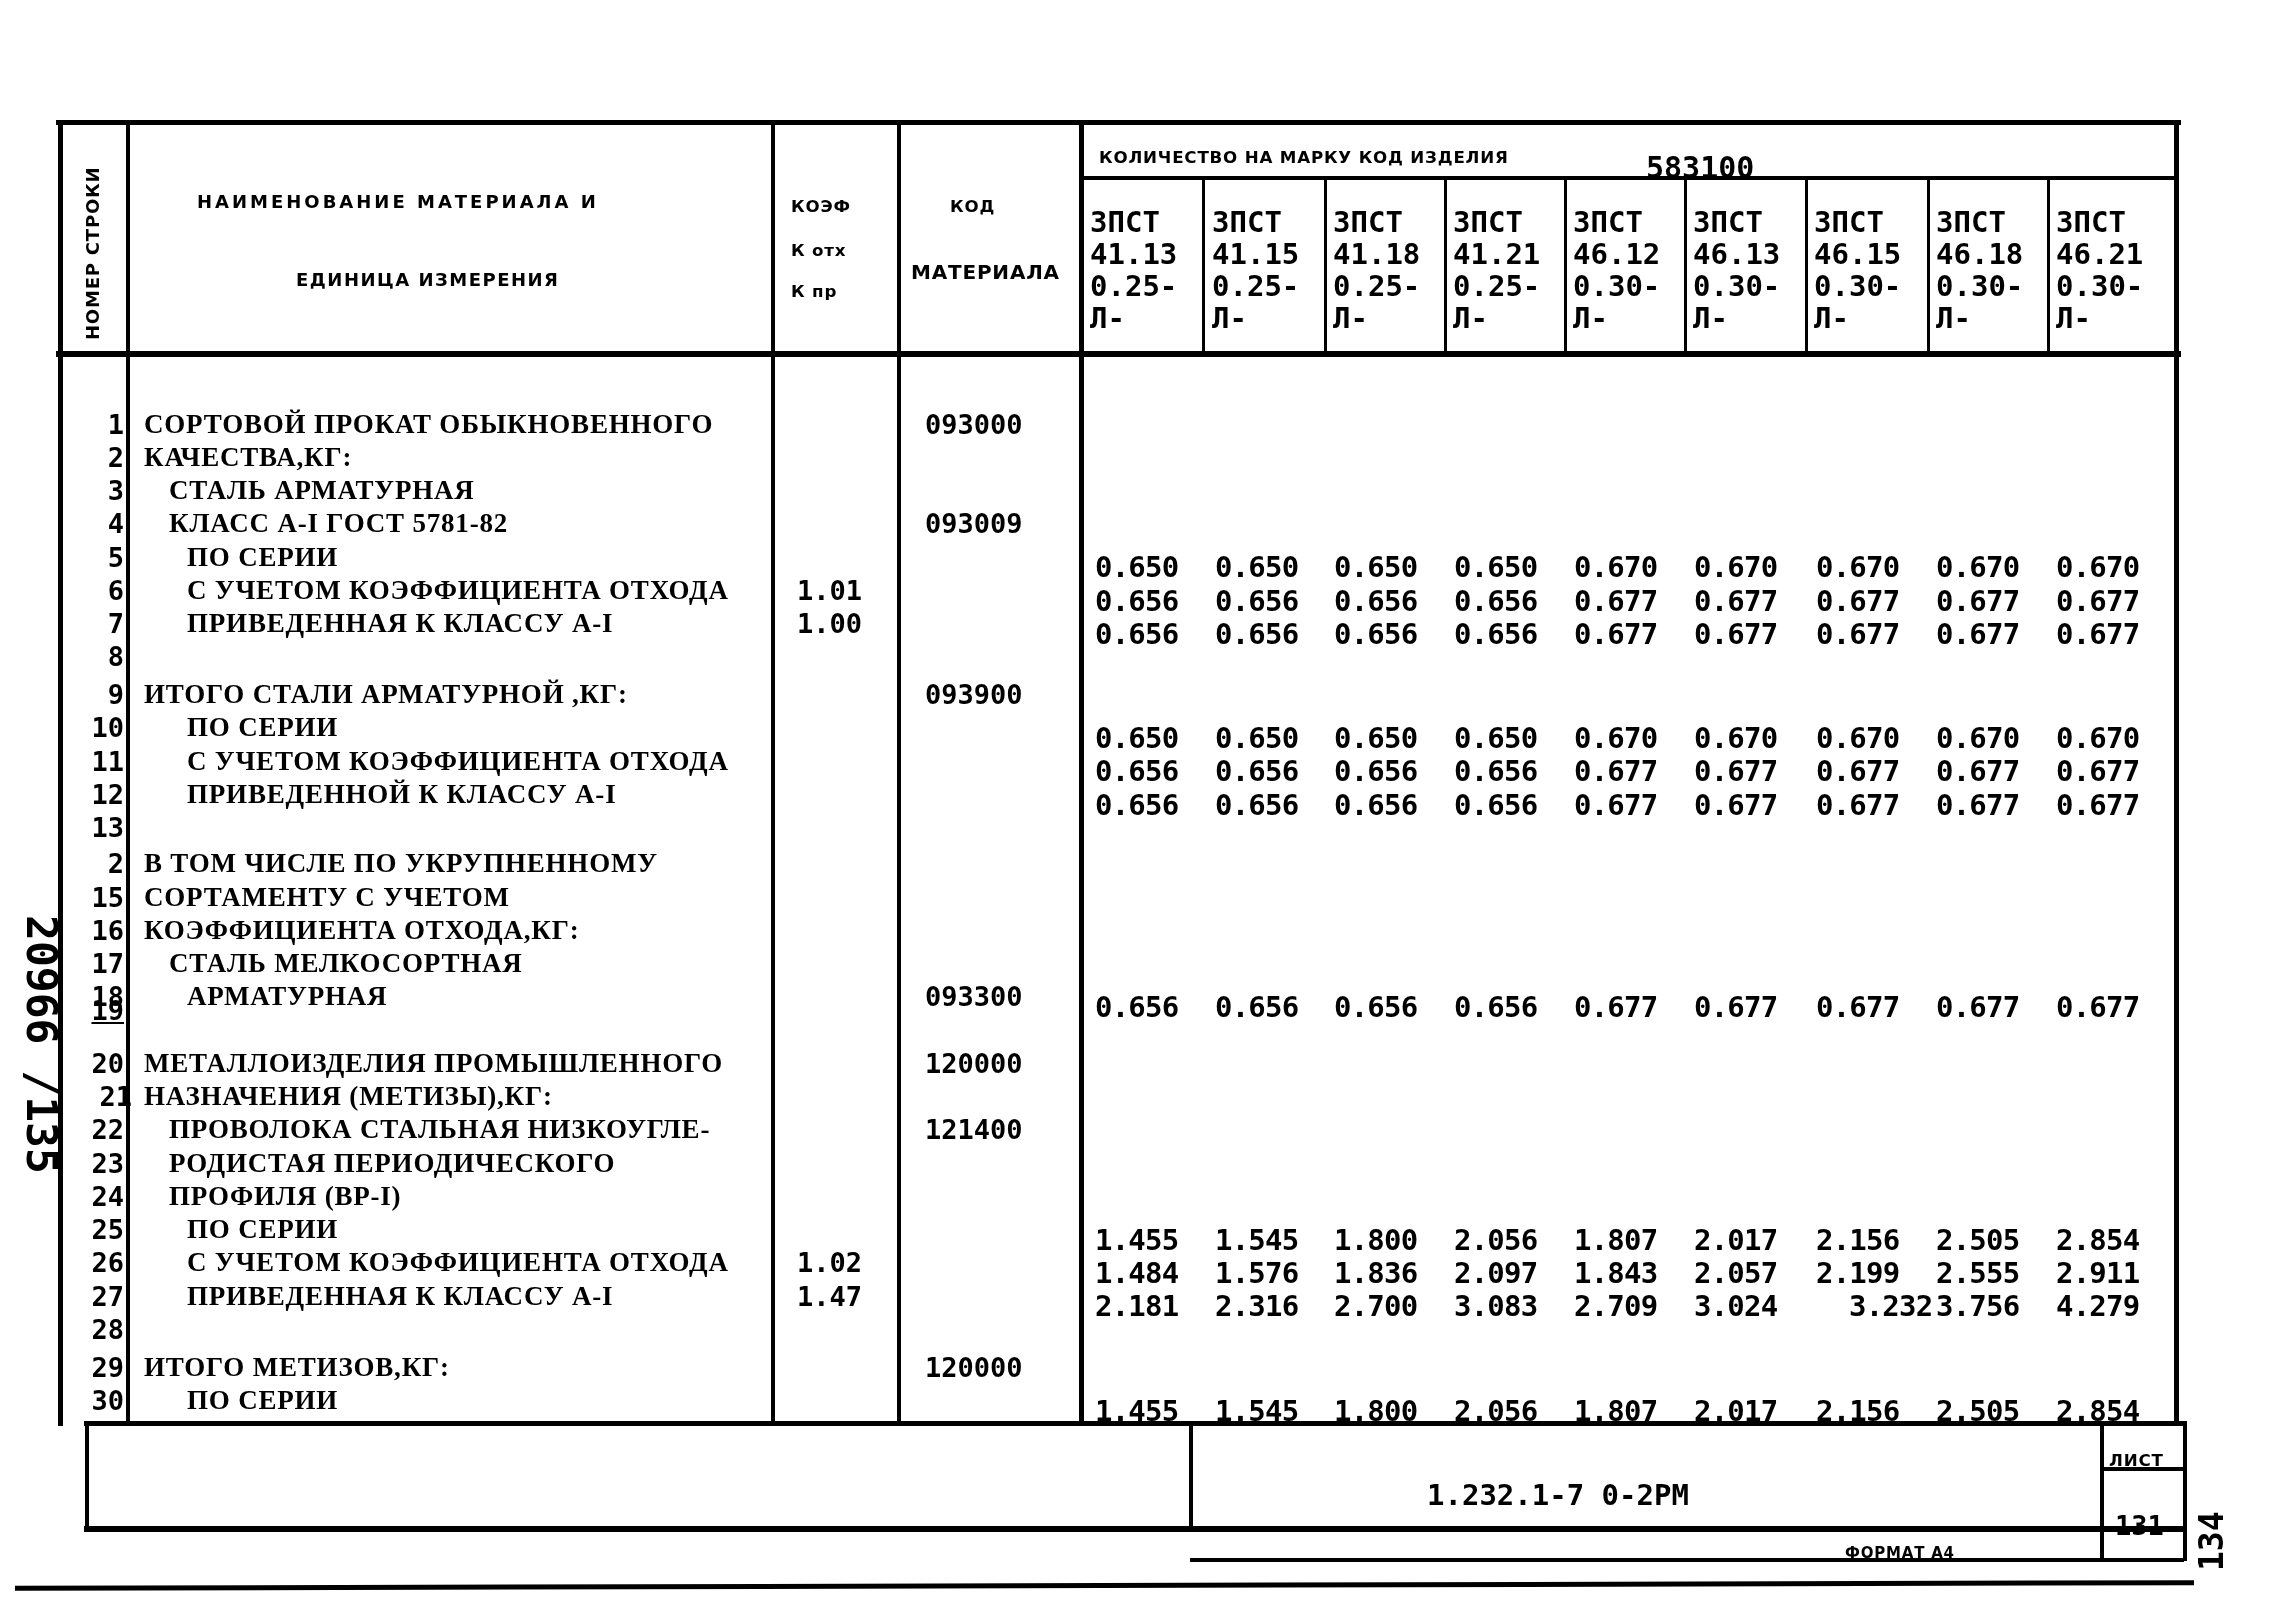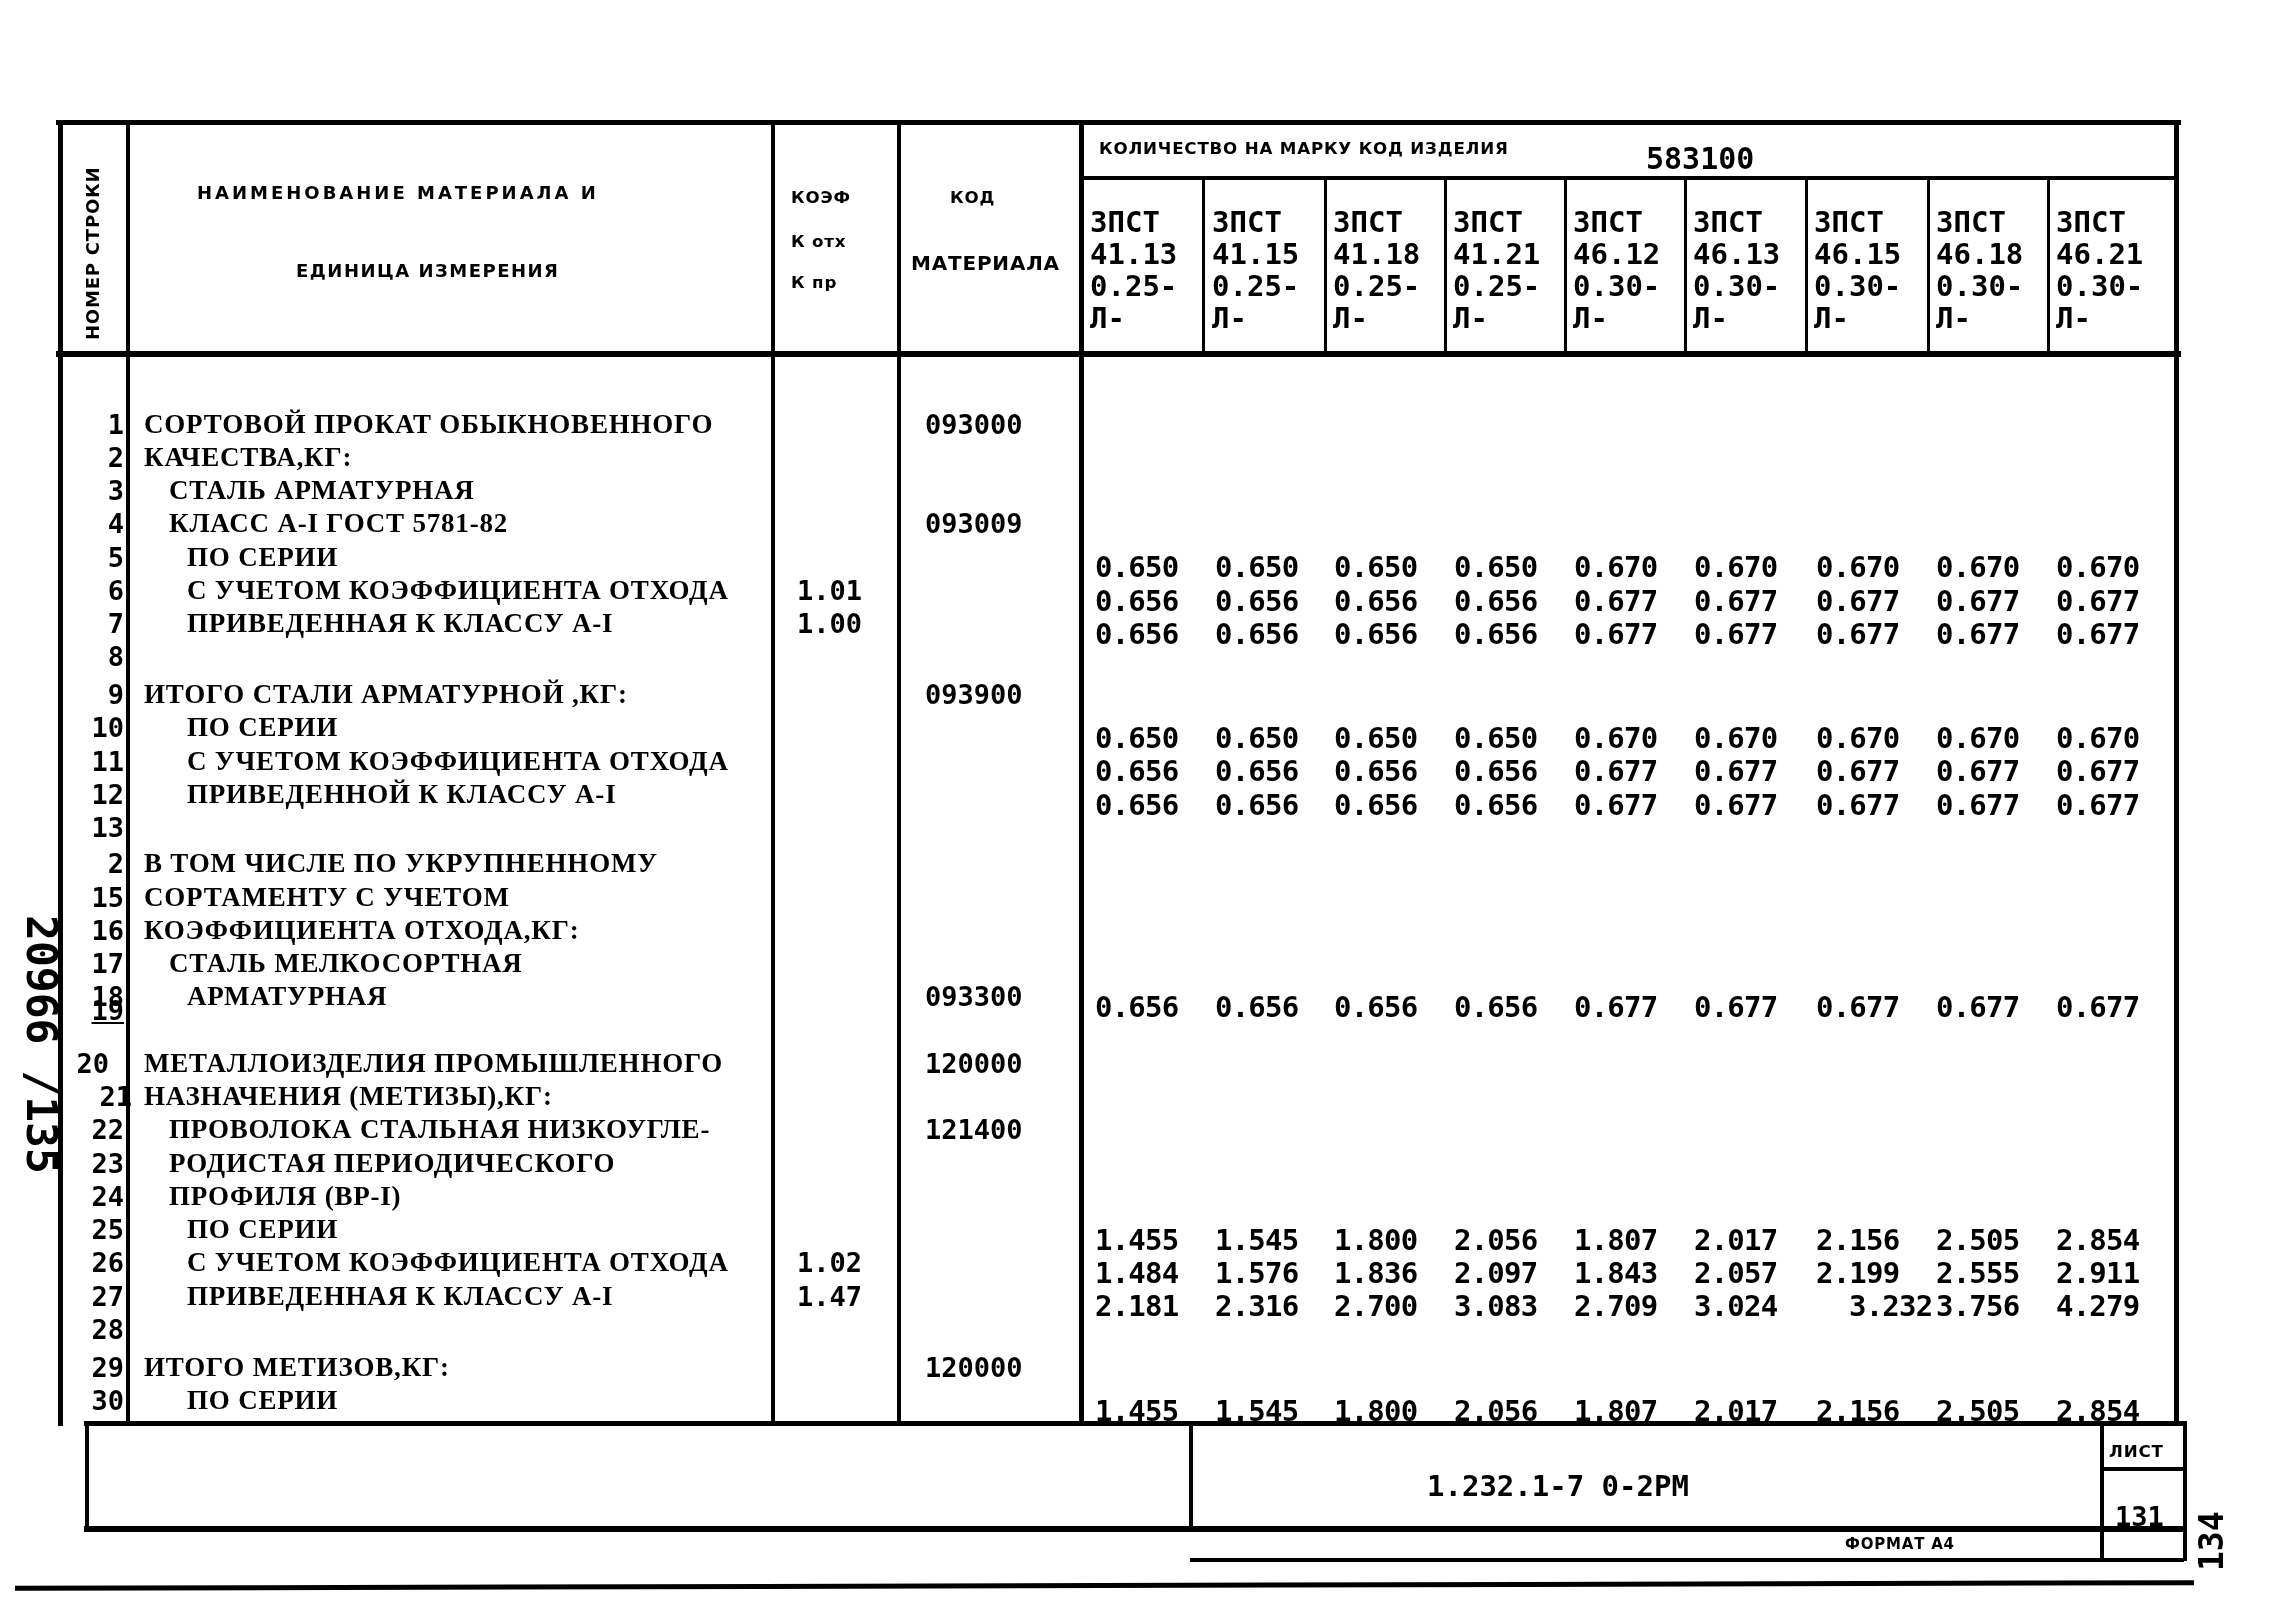--- a/index.html
+++ b/index.html
@@ -1,18 +1,18 @@
 <!DOCTYPE html>
 <html style="font-size:12px"><head>
 <meta charset="utf-8">
 <style>
   html, body { margin: 0; padding: 0; background: #ffffff; }
   body { width: 2295px; height: 1600px; position: relative; overflow: hidden;
          font-family: "DejaVu Sans Mono", "Liberation Mono", monospace; color: #000; }
-  .abs { position: absolute; }
+  .abs { position: absolute; margin-top: 9px; }
   .hl { position: absolute; background: #000; }
   .vl { position: absolute; background: #000; }
   .hdr-small { font-family: "DejaVu Sans", sans-serif; font-weight: bold; font-size: 16.7px;
                letter-spacing: 0.8px; white-space: nowrap; }
   .mono { font-family: "DejaVu Sans Mono", "Liberation Mono", monospace; font-weight: bold; }
   .rownum { position: absolute; width: 65px; text-align: right; font-size: 27px; font-weight: bold;
             font-family: "DejaVu Sans Mono", monospace; line-height: 33px; }
   .name { position: absolute; font-size: 27px; font-weight: bold; white-space: nowrap;
           font-family: "Liberation Serif", "DejaVu Serif", serif; line-height: 33px; letter-spacing: 0.8px; }
   .coef, .code { position: absolute; font-size: 27px; font-weight: bold; line-height: 33px;
@@ -259,21 +259,21 @@
       <div class="val" style="left: 1936px; top: 991px;">0.677</div>
       <div class="val" style="left: 2056px; top: 991px;">0.677</div>
     </div>
     <div>
       <div class="rownum" style="left: 59px; top: 994px; text-decoration: underline;">19</div>
       <div class="name" style="left: 144px; top: 1014px;"></div>
       <div class="coef" style="left: 797px; top: 1014px;"></div>
       <div class="code" style="left: 925px; top: 1014px;"></div>
     </div>
     <div>
-      <div class="rownum" style="left: 44px; top: 1047px;">20</div>
+      <div class="rownum" style="left: 59px; top: 1047px;">20</div>
       <div class="name" style="left: 144px; top: 1047px;">МЕТАЛЛОИЗДЕЛИЯ ПРОМЫШЛЕННОГО</div>
       <div class="coef" style="left: 797px; top: 1047px;"></div>
       <div class="code" style="left: 925px; top: 1047px;">120000</div>
     </div>
     <div>
       <div class="rownum" style="left: 59px; top: 1080px; padding-left: 8px;">21</div>
       <div class="name" style="left: 144px; top: 1080px;">НАЗНАЧЕНИЯ (МЕТИЗЫ),КГ:</div>
       <div class="coef" style="left: 797px; top: 1080px;"></div>
       <div class="code" style="left: 925px; top: 1080px;"></div>
     </div>

